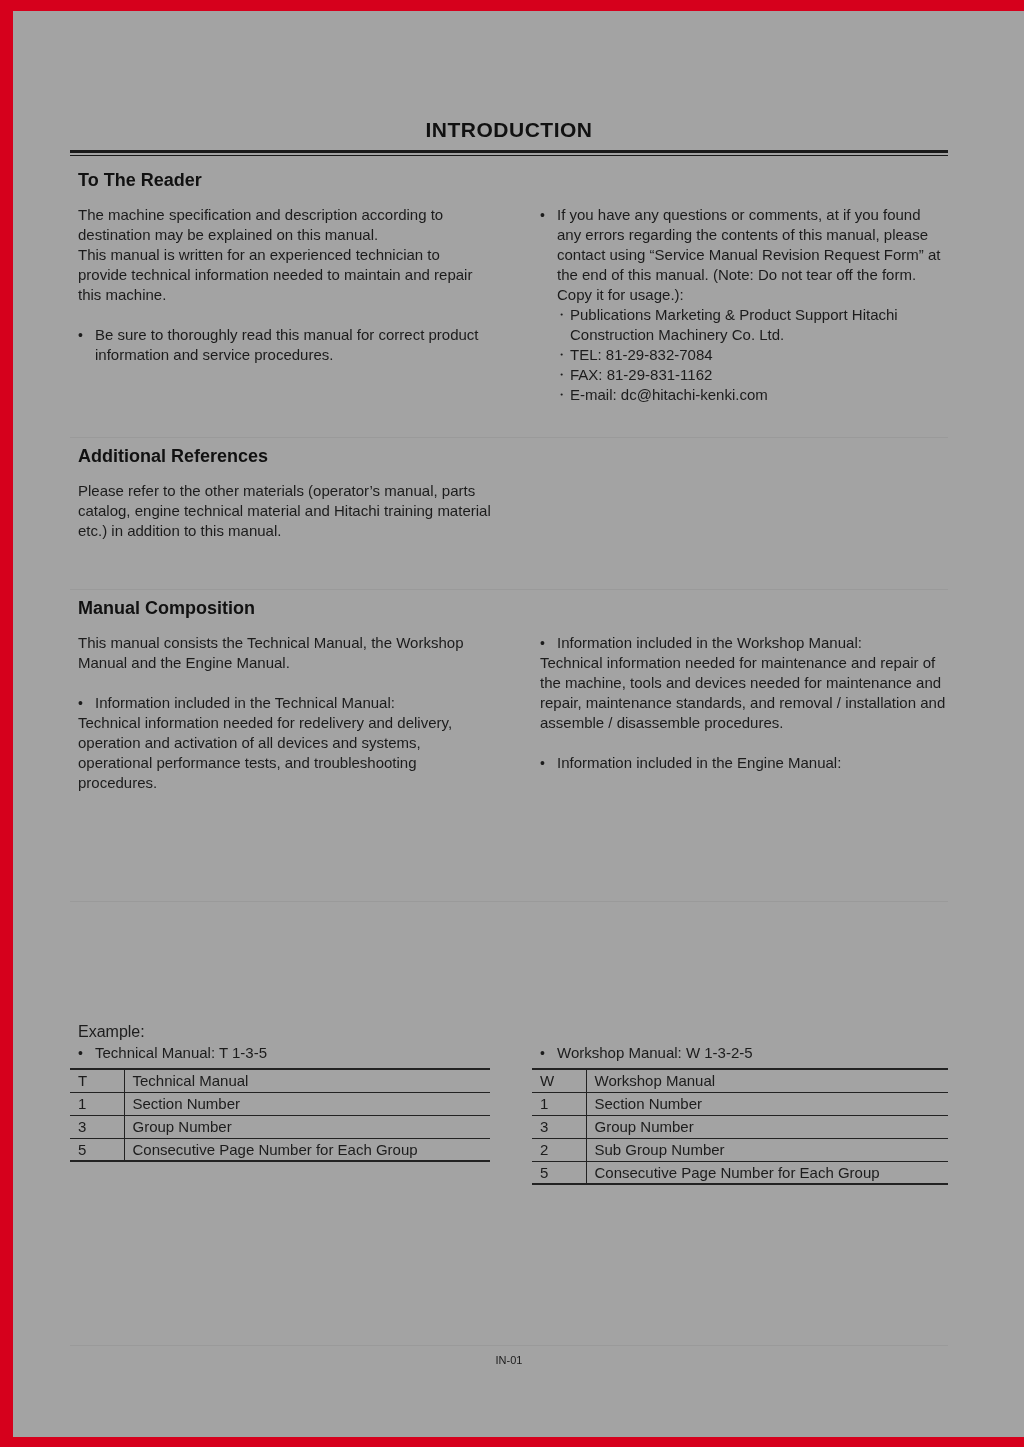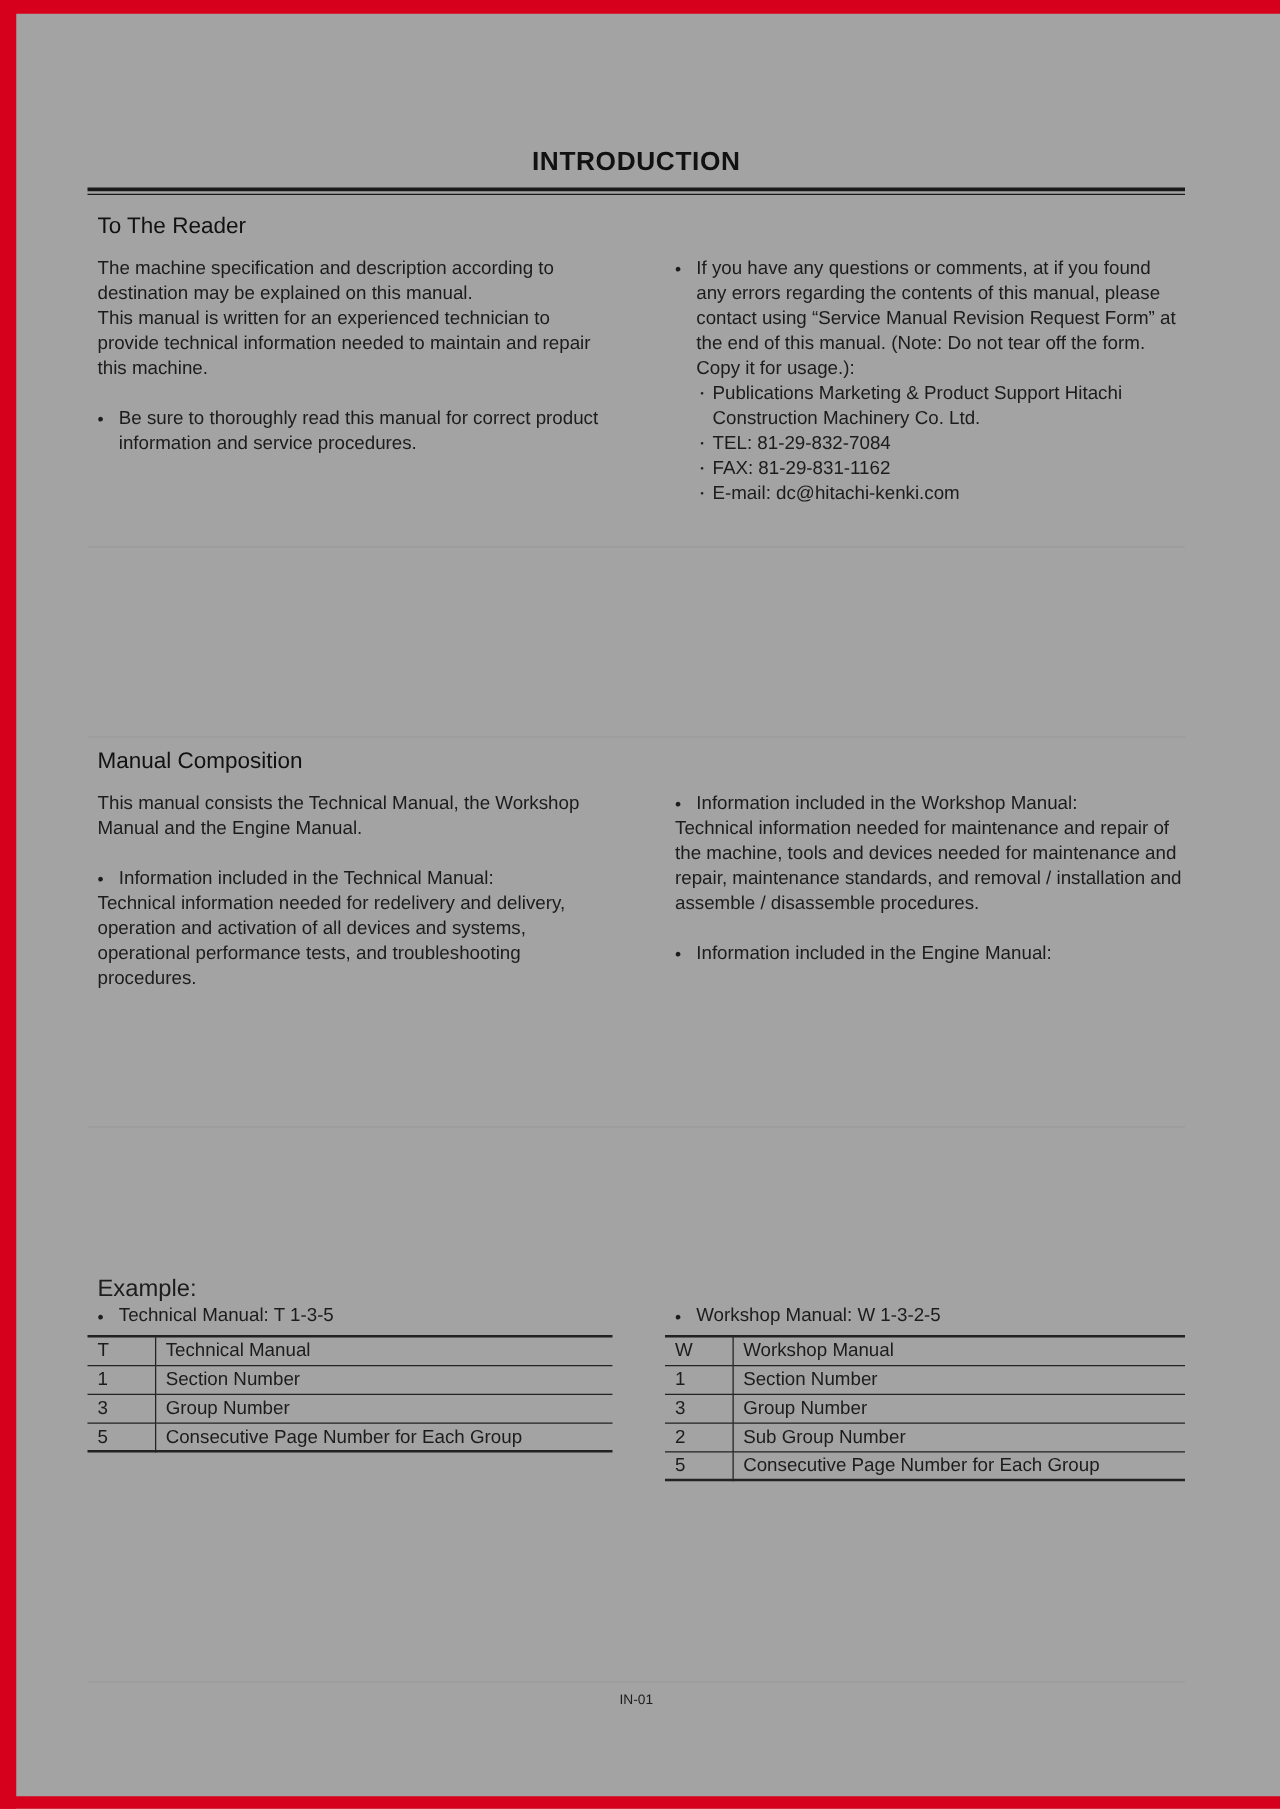--- a/index.html
+++ b/index.html
@@ -24,21 +24,21 @@
     position:absolute; top:118px; left:0; width:878px;
     text-align:center; font-size:21px; font-weight:bold; letter-spacing:0.5px; color:#111;
   }
   .title-rule { position:absolute; top:150px; left:0; width:878px; }
   .title-rule .a { height:3px; background:#1a1a1a; }
   .title-rule .b { height:1px; background:#1a1a1a; margin-top:2px; }
 
   .sep { position:absolute; left:0; width:878px; height:1px; background:#9a9a9a; }
 
   section { position:absolute; left:0; width:878px; }
-  h2 { font-size:18px; font-weight:normal; color:#111; margin:0 0 14px 8px; }
+  h2 { font-size:18px; font-weight:bold; color:#111; margin:0 0 14px 8px; }
 
   .cols { display:flex; padding-left:8px; }
   .col-l { width:414px; margin-right:48px; flex:none; }
   .col-r { width:408px; flex:none; }
 
   p.body, .btext { font-size:15px; line-height:20px; }
   p.body { margin:0; }
   .gap20 { height:20px; }
 
   .bullet { display:flex; margin:0; }
@@ -46,21 +46,21 @@
   .bullet .btext { flex:1; }
 
   .sub { display:flex; margin:0; padding-left:15px; }
   .sub .sdot { width:15px; flex:none; font-size:13px; line-height:20px; }
   .sub .btext { flex:1; }
 
   
   .examples { position:absolute; left:0; top:1022px; width:878px; display:flex; padding-left:0; }
   .ex-l { width:420px; margin-right:42px; flex:none; }
   .ex-r { width:416px; flex:none; }
-  .ex-label { font-size:19px; line-height:20px; margin-left:8px; }
+  .ex-label { font-size:16px; line-height:20px; margin-left:8px; }
   .ex-bullet { margin-left:8px; margin-top:1px; }
   .ex-r .ex-bullet { margin-top:21px; }
 
   table.ex-table {
     border-collapse:collapse; width:100%; margin-top:5px;
     border-top:2px solid #222; border-bottom:2px solid #222;
   }
   table.ex-table td {
     border-bottom:1px solid #222;
     font-size:15px; height:23px; padding:1px 8px; vertical-align:middle;
@@ -119,20 +119,29 @@
           <div class="sub">
             <span class="sdot">・</span>
             <span class="btext">E-mail: dc@hitachi-kenki.com</span>
           </div>
         </div>
       </div>
     </section>
 
     <div class="sep" style="top:437px"></div>
 
+    <section style="top:446px">
+      <h2>Additional References</h2>
+      <div class="cols">
+        <div class="col-l">
+          <p class="body">Please refer to the other materials (operator’s manual, parts catalog, engine technical material and Hitachi training material etc.) in addition to this manual.</p>
+        </div>
+        <div class="col-r"></div>
+      </div>
+    </section>
 
     <div class="sep" style="top:589px"></div>
 
     <section style="top:598px">
       <h2>Manual Composition</h2>
       <div class="cols">
         <div class="col-l">
           <p class="body">This manual consists the Technical Manual, the Workshop Manual and the Engine Manual.</p>
           <div class="gap20"></div>
           <div class="bullet">

